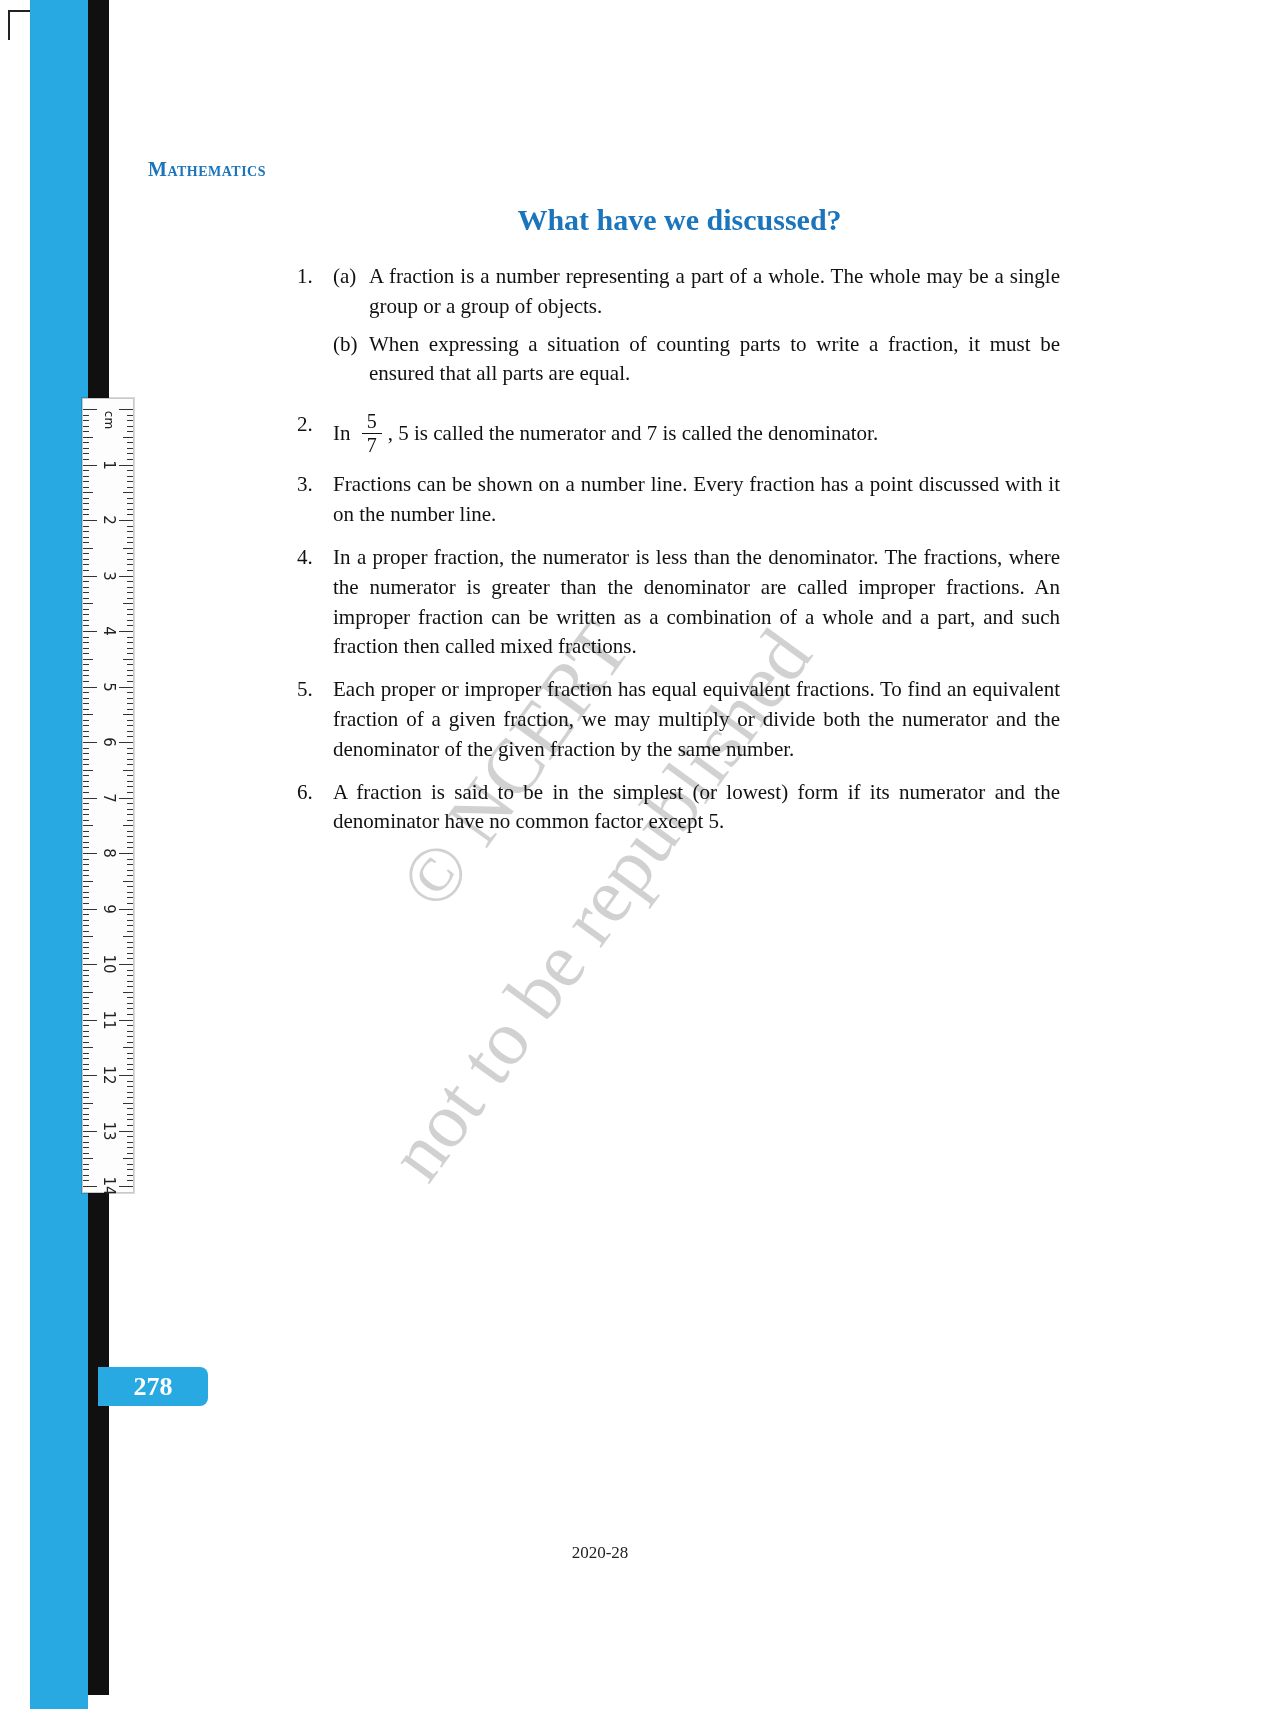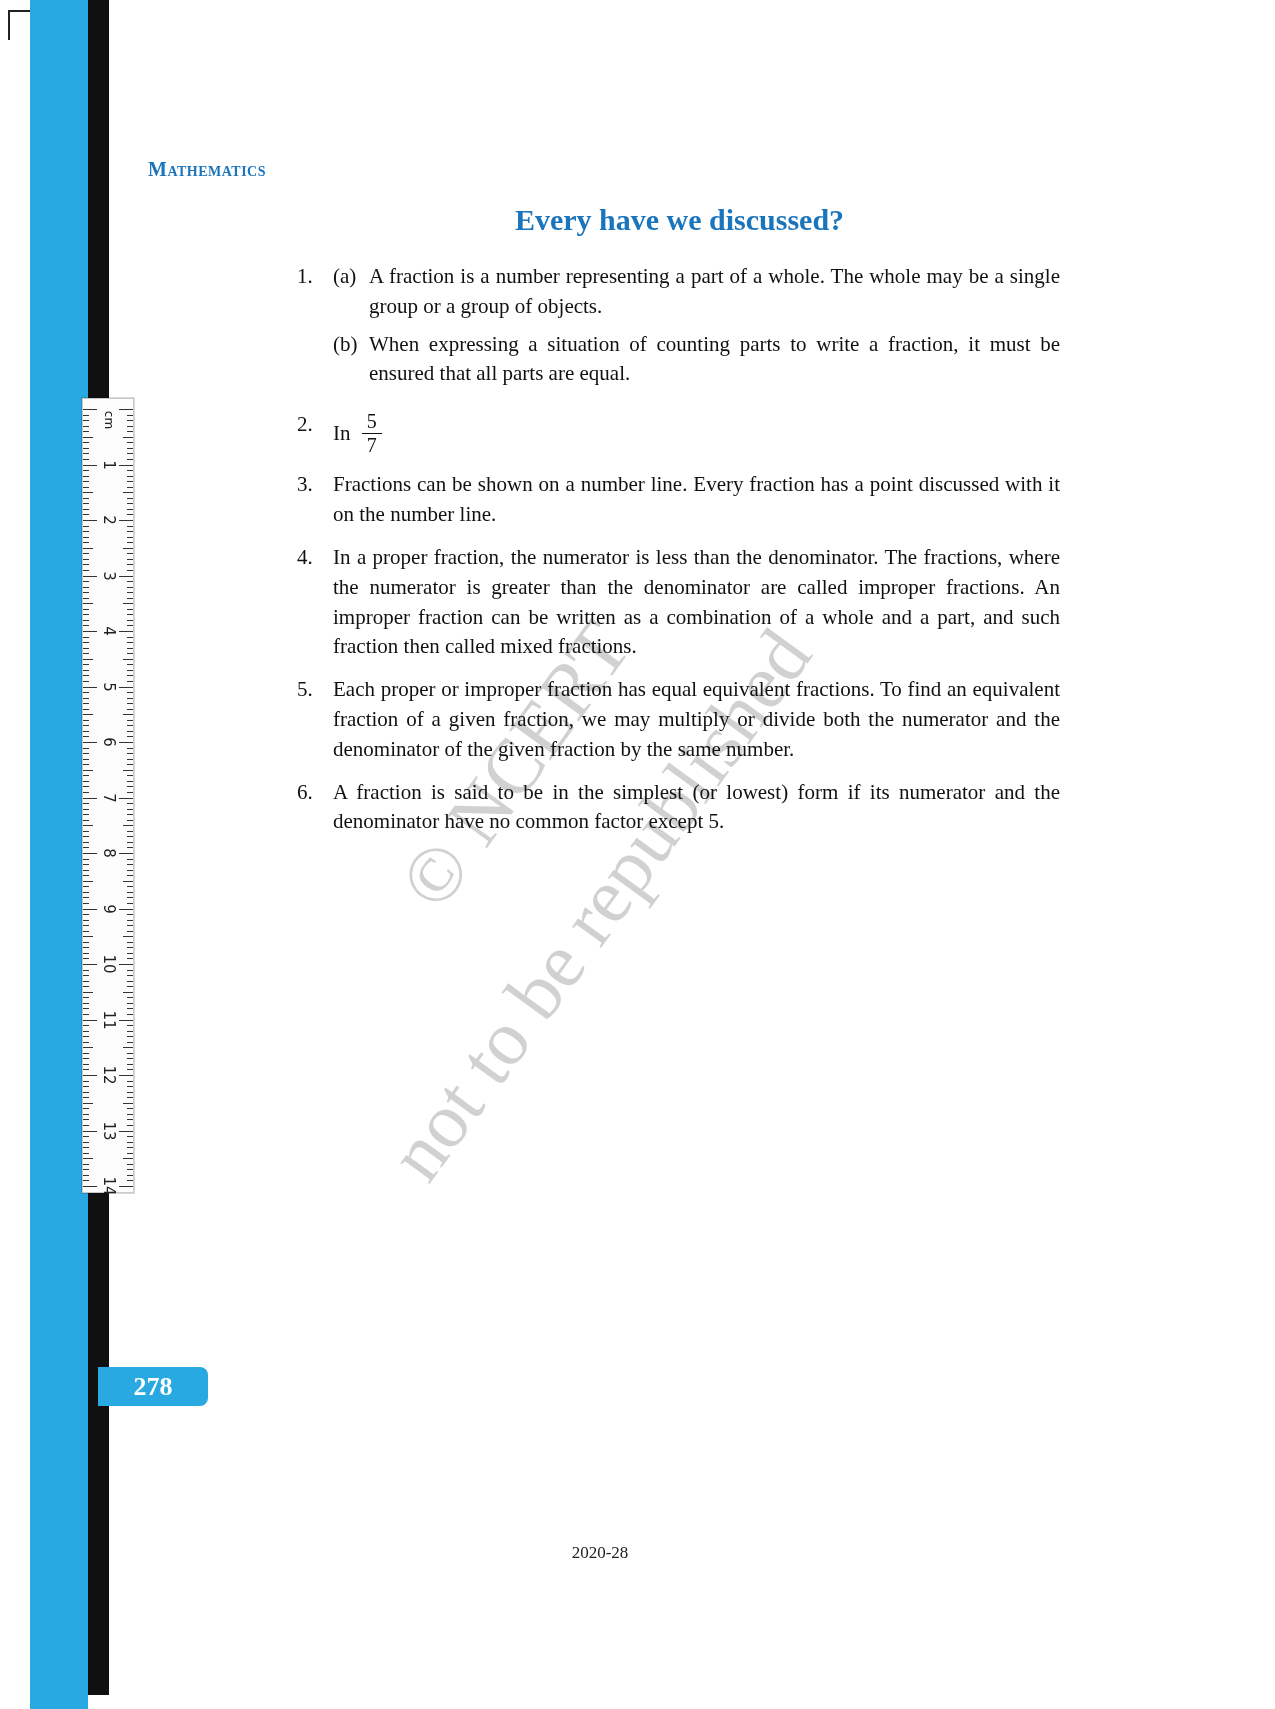--- a/index.html
+++ b/index.html
@@ -420,21 +420,21 @@
     <div class="ruler-num" style="top: 611.5px;">11</div>
     <div class="ruler-num" style="top: 667px;">12</div>
     <div class="ruler-num" style="top: 722.5px;">13</div>
     <div class="ruler-num" style="top: 778px;">14</div>
   </div>
 
 <div class="wm wm1">© NCERT</div>
 <div class="wm wm2">not to be republished</div>
 
 <div class="page-header">Mathematics</div>
-<div class="main-title">Every have we discussed?</div>
+<div class="main-title">What have we discussed?</div>
 
 <div class="content">
     <div class="item">
       <div class="item-num">1.</div>
       <div class="item-body">
         <div class="part">
           <span class="part-label">(a)</span>
           <span class="part-text">A fraction is a number representing a part of a whole. The whole may be a single group or a group of objects.</span>
         </div>
         <div class="part">
@@ -445,20 +445,21 @@
     </div>
     <div class="item">
       <div class="item-num">2.</div>
       <div class="item-body">
         <div class="frac-line">
           <span>In&nbsp;</span>
           <span class="fraction">
             <span class="frac-num">5</span>
             <span class="frac-den">7</span>
           </span>
+          <span>, 5 is called the numerator and 7 is called the denominator.</span>
         </div>
       </div>
     </div>
     <div class="item">
       <div class="item-num">3.</div>
       <div class="item-body">
         <div>Fractions can be shown on a number line. Every fraction has a point discussed with it on the number line.</div>
       </div>
     </div>
     <div class="item">

